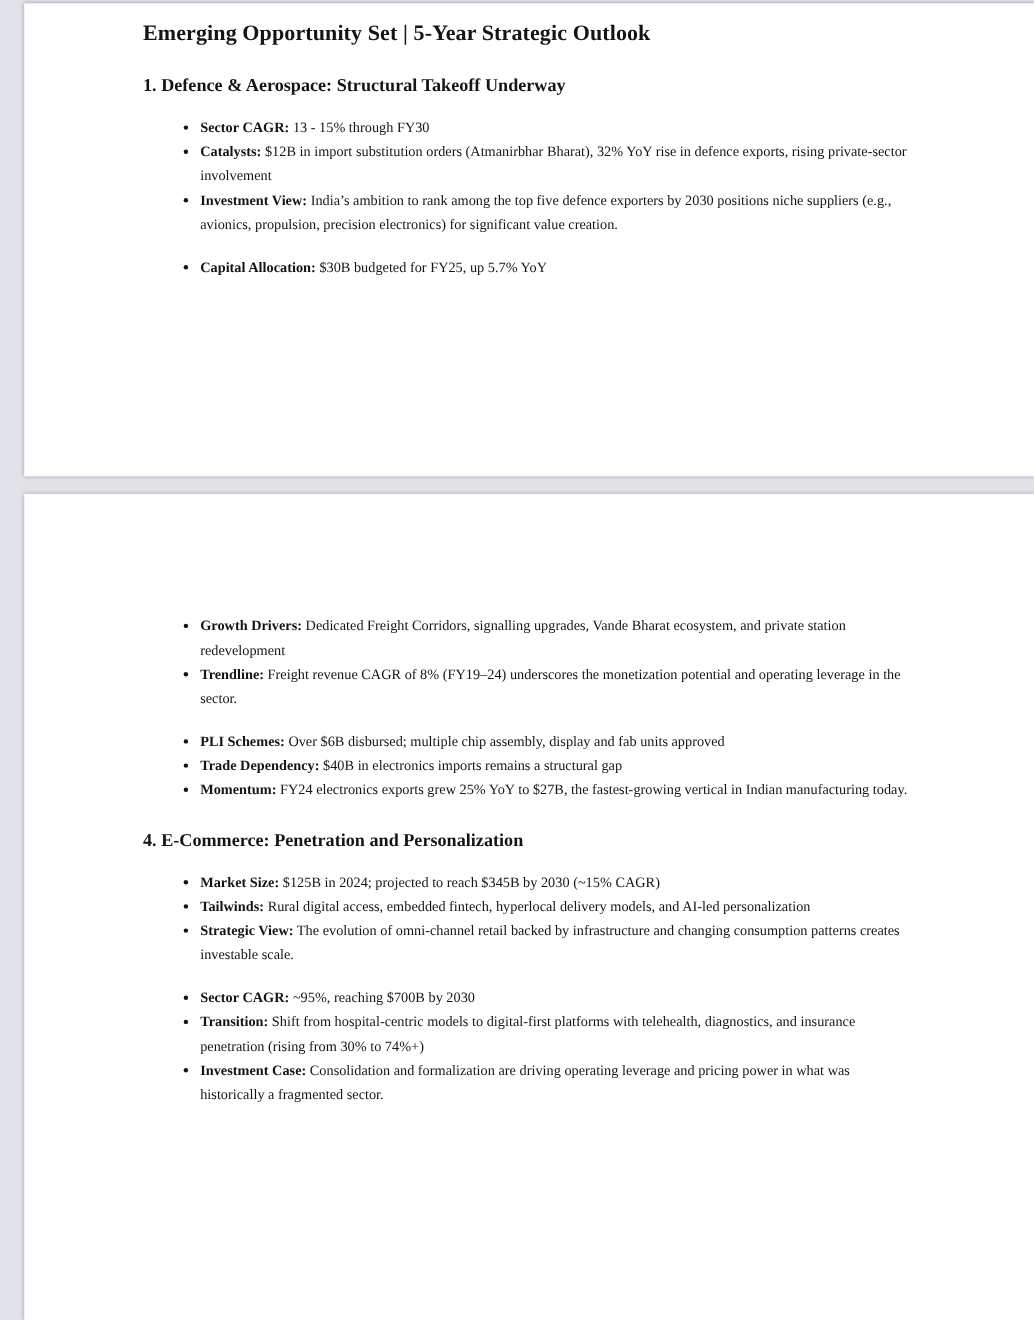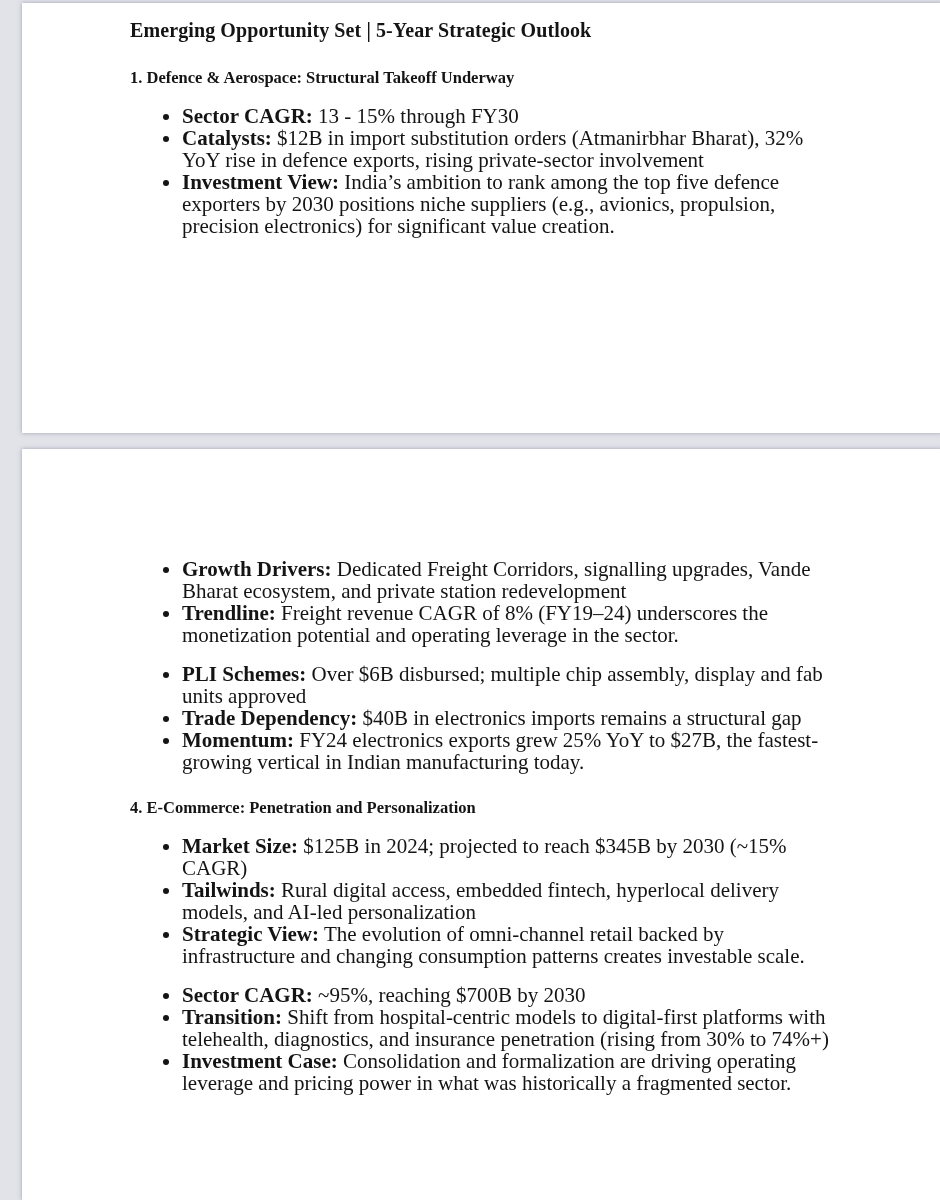--- a/index.html
+++ b/index.html
@@ -32,21 +32,21 @@
   }
   .section-heading {
     margin-top: 24px;
     font-size: 16.5px;
     font-weight: bold;
     line-height: 21px;
   }
   ul.bullets {
     margin: 17px 0 0 0;
     padding: 0 0 0 52px;
-    font-size: 21px;
+    font-size: 13px;
     line-height: 22px;
     list-style: disc outside;
   }
   .page-2 .content > ul.bullets:first-child { margin-top: 0; }
   ul.bullets li { margin: 0; padding: 0; }
   .b { font-weight: bold; }
 </style>
 </head>
 <body>
 
@@ -54,20 +54,23 @@
   <div class="content">
     <div class="doc-title">Emerging Opportunity Set | 5-Year Strategic Outlook</div>
 
     <div class="section-heading">1. Defence &amp; Aerospace: Structural Takeoff Underway</div>
     <ul class="bullets">
       <li><span class="b">Sector CAGR:</span><span> 13 - 15% through FY30</span></li>
       <li><span class="b">Catalysts:</span><span> $12B in import substitution orders (Atmanirbhar Bharat), 32% YoY rise in defence exports, rising private-sector involvement</span></li>
       <li><span class="b">Investment View:</span><span> India’s ambition to rank among the top five defence exporters by 2030 positions niche suppliers (e.g., avionics, propulsion, precision electronics) for significant value creation.</span></li>
     </ul>
 
+    <ul class="bullets">
+      <li><span class="b">Capital Allocation:</span><span> $30B budgeted for FY25, up 5.7% YoY</span></li>
+    </ul>
   </div>
 </div>
 
 <div class="page page-2">
   <div class="content">
     <ul class="bullets">
       <li><span class="b">Growth Drivers:</span><span> Dedicated Freight Corridors, signalling upgrades, Vande Bharat ecosystem, and private station redevelopment</span></li>
       <li><span class="b">Trendline:</span><span> Freight revenue CAGR of 8% (FY19–24) underscores the monetization potential and operating leverage in the sector.</span></li>
     </ul>
 

